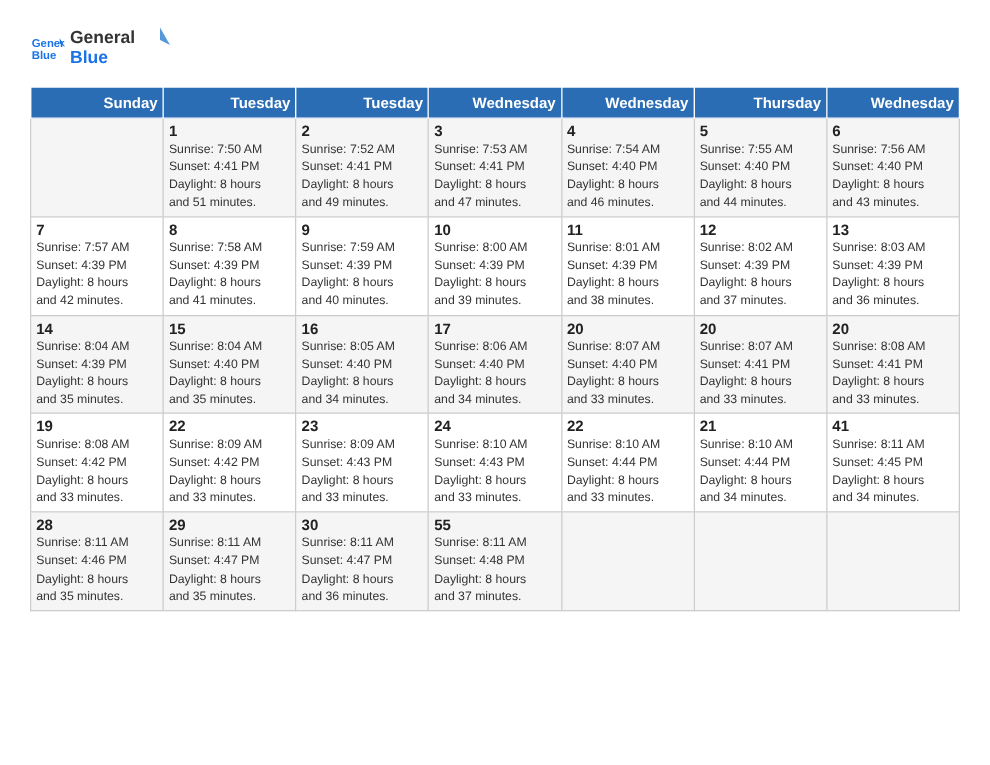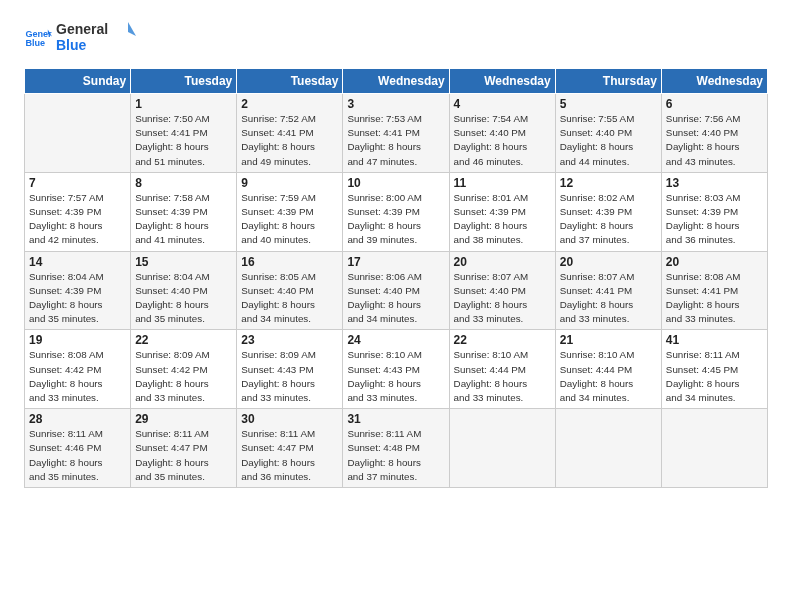--- a/index.html
+++ b/index.html
@@ -252,21 +252,21 @@
           </td>
           <td>
             <span class="day-number">29</span>
             <div class="day-info">Sunrise: 8:11 AM<br>Sunset: 4:47 PM<br>Daylight: 8 hours<br>and 35 minutes.</div>
           </td>
           <td>
             <span class="day-number">30</span>
             <div class="day-info">Sunrise: 8:11 AM<br>Sunset: 4:47 PM<br>Daylight: 8 hours<br>and 36 minutes.</div>
           </td>
           <td>
-            <span class="day-number">31</span>
+            <span class="day-number">55</span>
             <div class="day-info">Sunrise: 8:11 AM<br>Sunset: 4:48 PM<br>Daylight: 8 hours<br>and 37 minutes.</div>
           </td>
           <td class="empty-cell"></td>
           <td class="empty-cell"></td>
           <td class="empty-cell"></td>
         </tr>
       </tbody>
   </table>
 </div>
 

